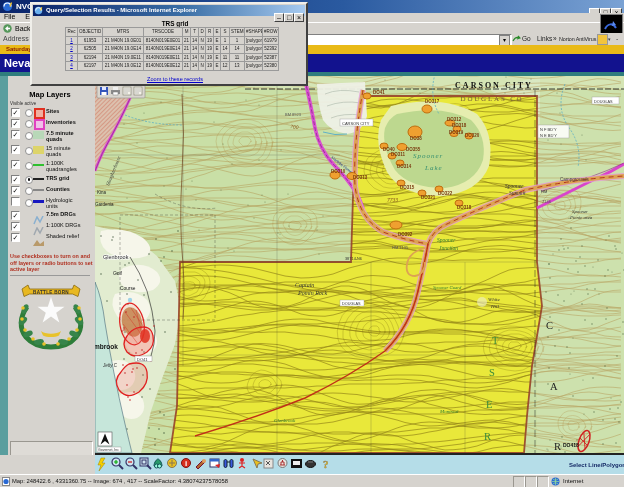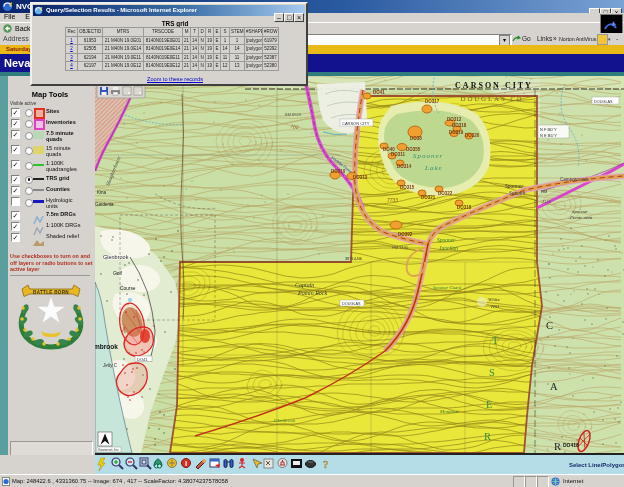--- a/index.html
+++ b/index.html
@@ -60,21 +60,21 @@
 </div>
 
 <div class="abs" style="left:0;top:54px;width:624px;height:18px;background:#12128e">
  <span class="abs" style="left:4px;top:3px;color:#fff;font-weight:bold;font-size:11px">Nevada Cultural Resource Information System</span>
 </div>
 
 <div class="abs" style="left:0;top:72px;width:624px;height:4px;background:#2f7d7d"></div>
 <div class="abs" style="left:0;top:76px;width:8px;height:398px;background:#5a9e9e"></div>
 
 <div class="abs" style="left:8px;top:76px;width:87px;height:398px;background:#d6d3ce;border-right:3px solid #35807f">
- <div class="abs" style="left:0;top:14px;width:84px;text-align:center;font-weight:bold;font-size:7.5px">Map Tools</div>
+ <div class="abs" style="left:0;top:14px;width:84px;text-align:center;font-weight:bold;font-size:7.5px">Map Layers</div>
  <div class="abs" style="left:2px;top:25px;font-size:4.5px;color:#333">Visible active</div>
 
  <div class="abs" style="left:0;top:31px;width:87px">
 <style>
 .lrow{position:relative;height:11px}
 .cb{position:absolute;left:3px;top:1px;width:7px;height:7px;background:#fff;border:1px solid;border-color:#808080 #fff #fff #808080;font-size:7px;line-height:7px;color:#111;text-align:center}
 .rd{position:absolute;left:17px;top:1.5px;width:6px;height:6px;background:#fff;border:1px solid #909090;border-radius:50%}
 .sym{position:absolute;left:25px;top:1px;width:11px;height:7px}
 .lbl{position:absolute;left:38px;top:1px;font-size:5.6px;color:#111;line-height:6.2px;width:34px}
 .b{font-weight:bold}

